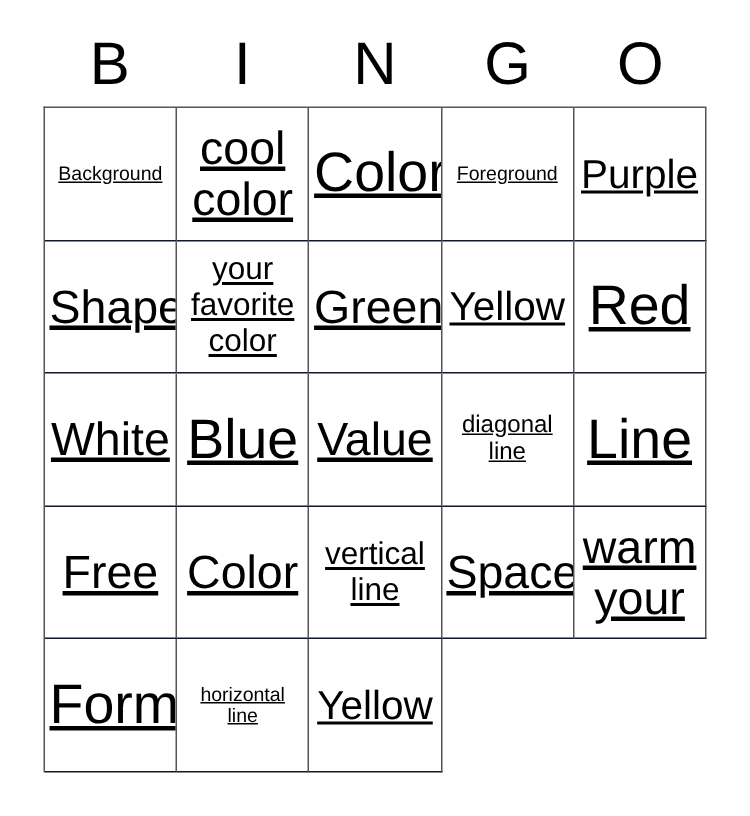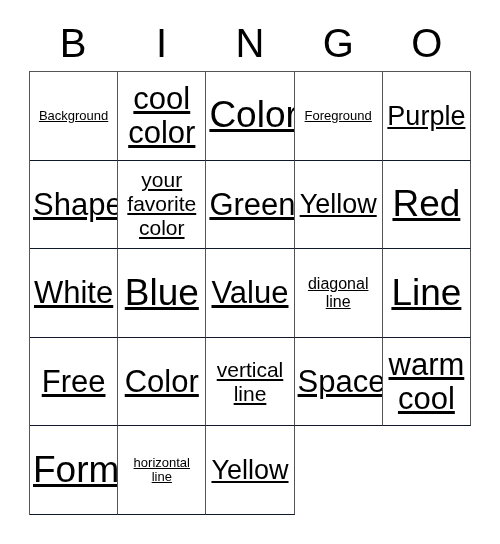--- a/index.html
+++ b/index.html
@@ -179,21 +179,21 @@
       </div>
       <div class="bingo-cell">
         <span class="cell-text size-m">vertical
 line</span>
       </div>
       <div class="bingo-cell">
         <span class="cell-text size-xl">Space</span>
       </div>
       <div class="bingo-cell">
         <span class="cell-text size-xl">warm
-cool</span>
+your</span>
       </div>
       <div class="bingo-cell">
         <span class="cell-text size-xxl">Form</span>
       </div>
       <div class="bingo-cell">
         <span class="cell-text size-xs">horizontal
 line</span>
       </div>
       <div class="bingo-cell">
         <span class="cell-text size-l">Yellow</span>

